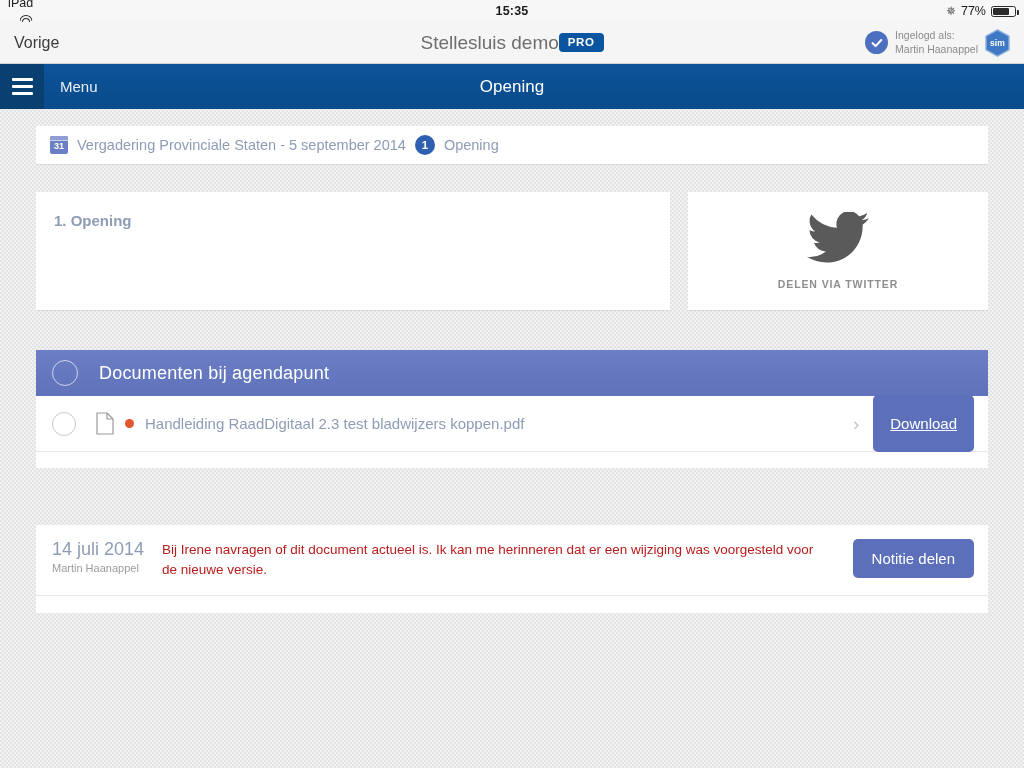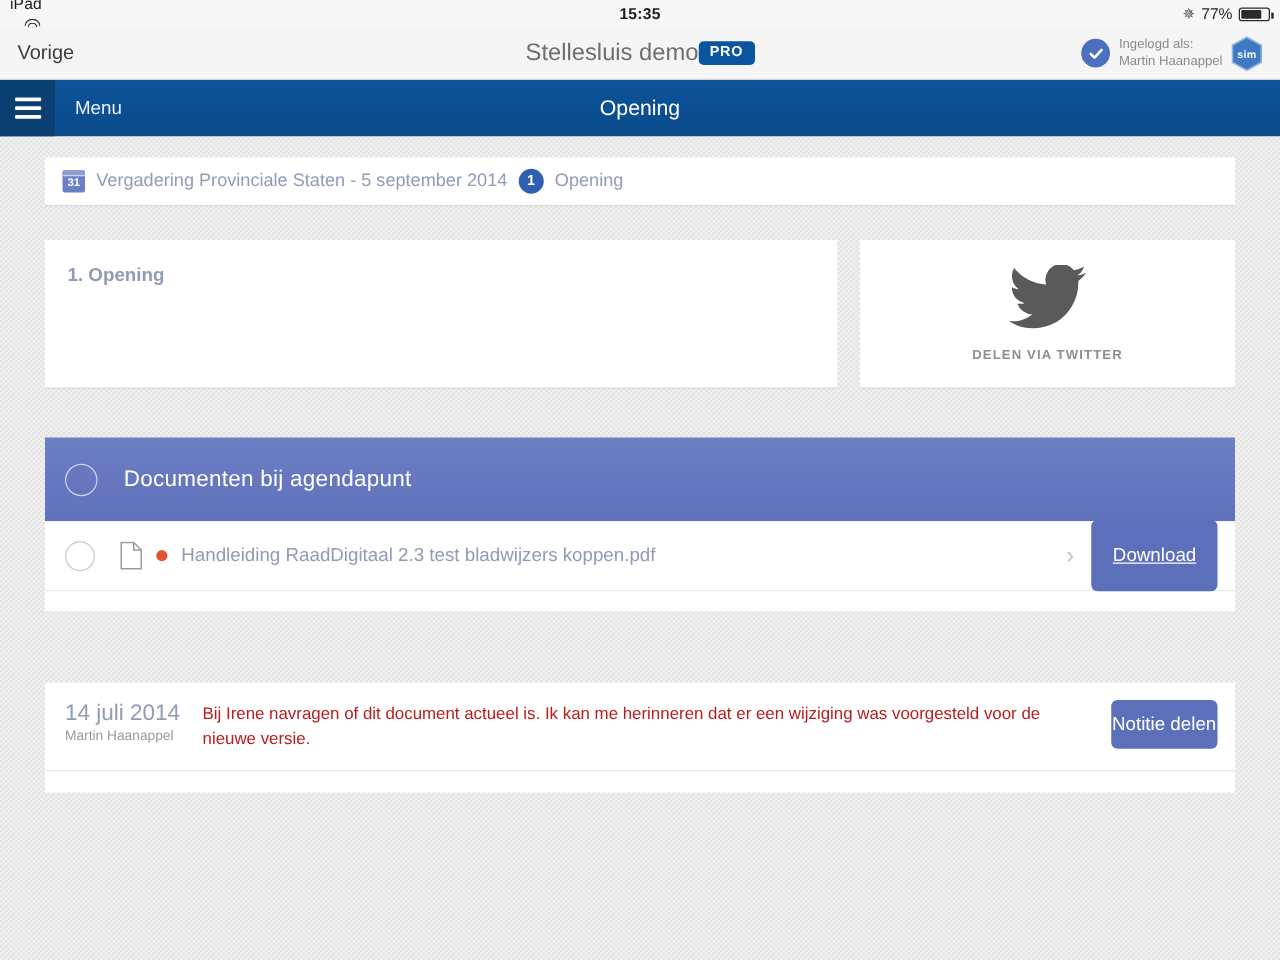--- a/index.html
+++ b/index.html
@@ -177,21 +177,21 @@
   }
   .twitter-bird { width: 62px; height: 52px; }
   .share-label {
     font-size: 10.5px; font-weight: bold; letter-spacing: .9px;
     color: #8e8e8e;
   }
 
   
   .panel { margin-top: 40px; }
   .panel-header {
-    height: 67px;
+    height: 46px;
     background: linear-gradient(to bottom, #6c7ec4 0%, #5f72ba 100%);
     display: flex; align-items: center; padding: 0 16px;
     color: #fff;
   }
   .circle-check {
     width: 26px; height: 26px; border-radius: 50%;
     border: 1.6px solid rgba(255,255,255,.68);
     flex: 0 0 auto;
   }
   .panel-title { font-size: 18px; margin-left: 21px; letter-spacing: .2px; }
@@ -245,21 +245,21 @@
   }
   .note-meta { width: 110px; flex: 0 0 auto; }
   .note-date { font-size: 18px; color: #8e9cb5; }
   .note-author { font-size: 11px; color: #9b9b9b; margin-top: 2px; }
   .note-text {
     flex: 1; font-size: 13.5px; color: #b91c1c;
     line-height: 1.5; padding-right: 32px; padding-top: 1px;
   }
   .note-btn {
     background: #5b6fba; color: #fff; border: none; border-radius: 5px;
-    padding: 11px 1px; font-size: 15px; font-family: inherit;
+    padding: 11px 19px; font-size: 15px; font-family: inherit;
     flex: 0 0 auto; align-self: flex-start;
   }
   .note-row-bottom { background: #fff; height: 17px; }
 </style>
 </head>
 <body>
 
 <div class="statusbar">
   <div class="sb-left">
     <span class="sb-device">iPad</span>

